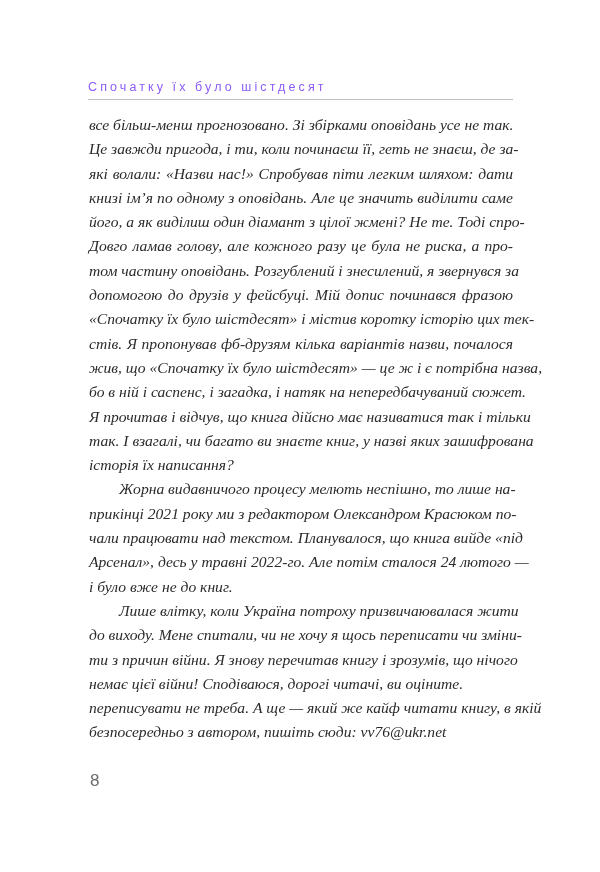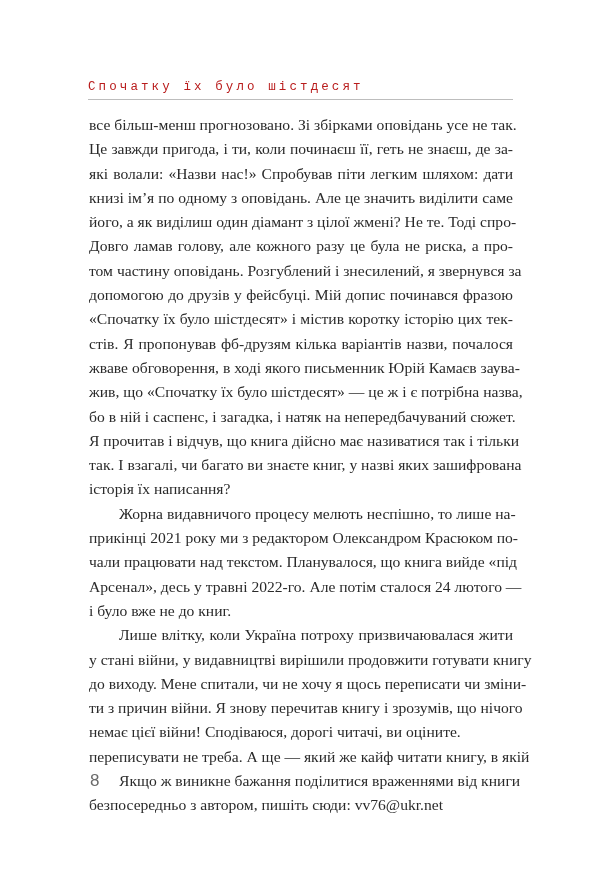--- a/index.html
+++ b/index.html
@@ -13,24 +13,24 @@
       position: relative;
       overflow: hidden;
       font-family: "Liberation Serif", "DejaVu Serif", serif;
       color: #2a2a2a;
     }
     .running-head {
       position: absolute;
       left: 88px;
       top: 80px;
       width: 425px;
-      font-family: Liberation Mono, monospace;
+      font-family: Liberation Sans, sans-serif;
       font-size: 12.5px;
       letter-spacing: 3.1px;
-      color: #b91c1c;
+      color: #8b5cf6;
       white-space: nowrap;
     }
     .head-rule {
       position: absolute;
       left: 88px;
       top: 99px;
       width: 425px;
       height: 0;
       border-top: 1.5px solid #bdbdbd;
     }
@@ -43,20 +43,21 @@
       line-height: 24.3px;
       color: #2a2a2a;
     }
     .line {
       display: block;
       white-space: nowrap;
       text-align: justify;
       text-align-last: justify;
       height: 24.3px;
       overflow: visible;
+      font-style: italic;
     }
     .line.last {
       text-align-last: left;
     }
     .line.indent {
       padding-left: 30px;
     }
     .folio {
       position: absolute;
       left: 90px;
@@ -78,45 +79,42 @@
     <span class="line">все більш-менш прогнозовано. Зі збірками оповідань усе не так.</span>
     <span class="line">Це завжди пригода, і ти, коли починаєш її, геть не знаєш, де за-</span>
     <span class="line">які волали: «Назви нас!» Спробував піти легким шляхом: дати</span>
     <span class="line">книзі ім’я по одному з оповідань. Але це значить виділити саме</span>
     <span class="line">його, а як виділиш один діамант з цілої жмені? Не те. Тоді спро-</span>
     <span class="line">Довго ламав голову, але кожного разу це була не риска, а про-</span>
     <span class="line">том частину оповідань. Розгублений і знесилений, я звернувся за</span>
     <span class="line">допомогою до друзів у фейсбуці. Мій допис починався фразою</span>
     <span class="line">«Спочатку їх було шістдесят» і містив коротку історію цих тек-</span>
     <span class="line">стів. Я пропонував фб-друзям кілька варіантів назви, почалося</span>
-    <span class="line">жваве обговорення, в ході якого письменник Юрій Камаєв заува-</span>
     <span class="line">жив, що «Спочатку їх було шістдесят» — це ж і є потрібна назва,</span>
     <span class="line">бо в ній і саспенс, і загадка, і натяк на непередбачуваний сюжет.</span>
     <span class="line">Я прочитав і відчув, що книга дійсно має називатися так і тільки</span>
     <span class="line">так. І взагалі, чи багато ви знаєте книг, у назві яких зашифрована</span>
     <span class="line last">історія їх написання?</span>
   </div>
 
   <div>
     <span class="line indent">Жорна видавничого процесу мелють неспішно, то лише на-</span>
     <span class="line">прикінці 2021 року ми з редактором Олександром Красюком по-</span>
     <span class="line">чали працювати над текстом. Планувалося, що книга вийде «під</span>
     <span class="line">Арсенал», десь у травні 2022-го. Але потім сталося 24 лютого —</span>
     <span class="line last">і було вже не до книг.</span>
   </div>
 
   <div>
     <span class="line indent">Лише влітку, коли Україна потроху призвичаювалася жити</span>
-    <span class="line">у стані війни, у видавництві вирішили продовжити готувати книгу</span>
     <span class="line">до виходу. Мене спитали, чи не хочу я щось переписати чи зміни-</span>
     <span class="line">ти з причин війни. Я знову перечитав книгу і зрозумів, що нічого</span>
     <span class="line last">немає цієї війни! Сподіваюся, дорогі читачі, ви оціните.</span>
     <span class="line">переписувати не треба. А ще — який же кайф читати книгу, в якій</span>
   </div>
 
   <div>
-    <span class="line indent">Якщо ж виникне бажання поділитися враженнями від книги</span>
     <span class="line last">безпосередньо з автором, пишіть сюди: vv76@ukr.net</span>
   </div>
 
 </div>
 
 <div class="folio">8</div>
 
 </body></html>

